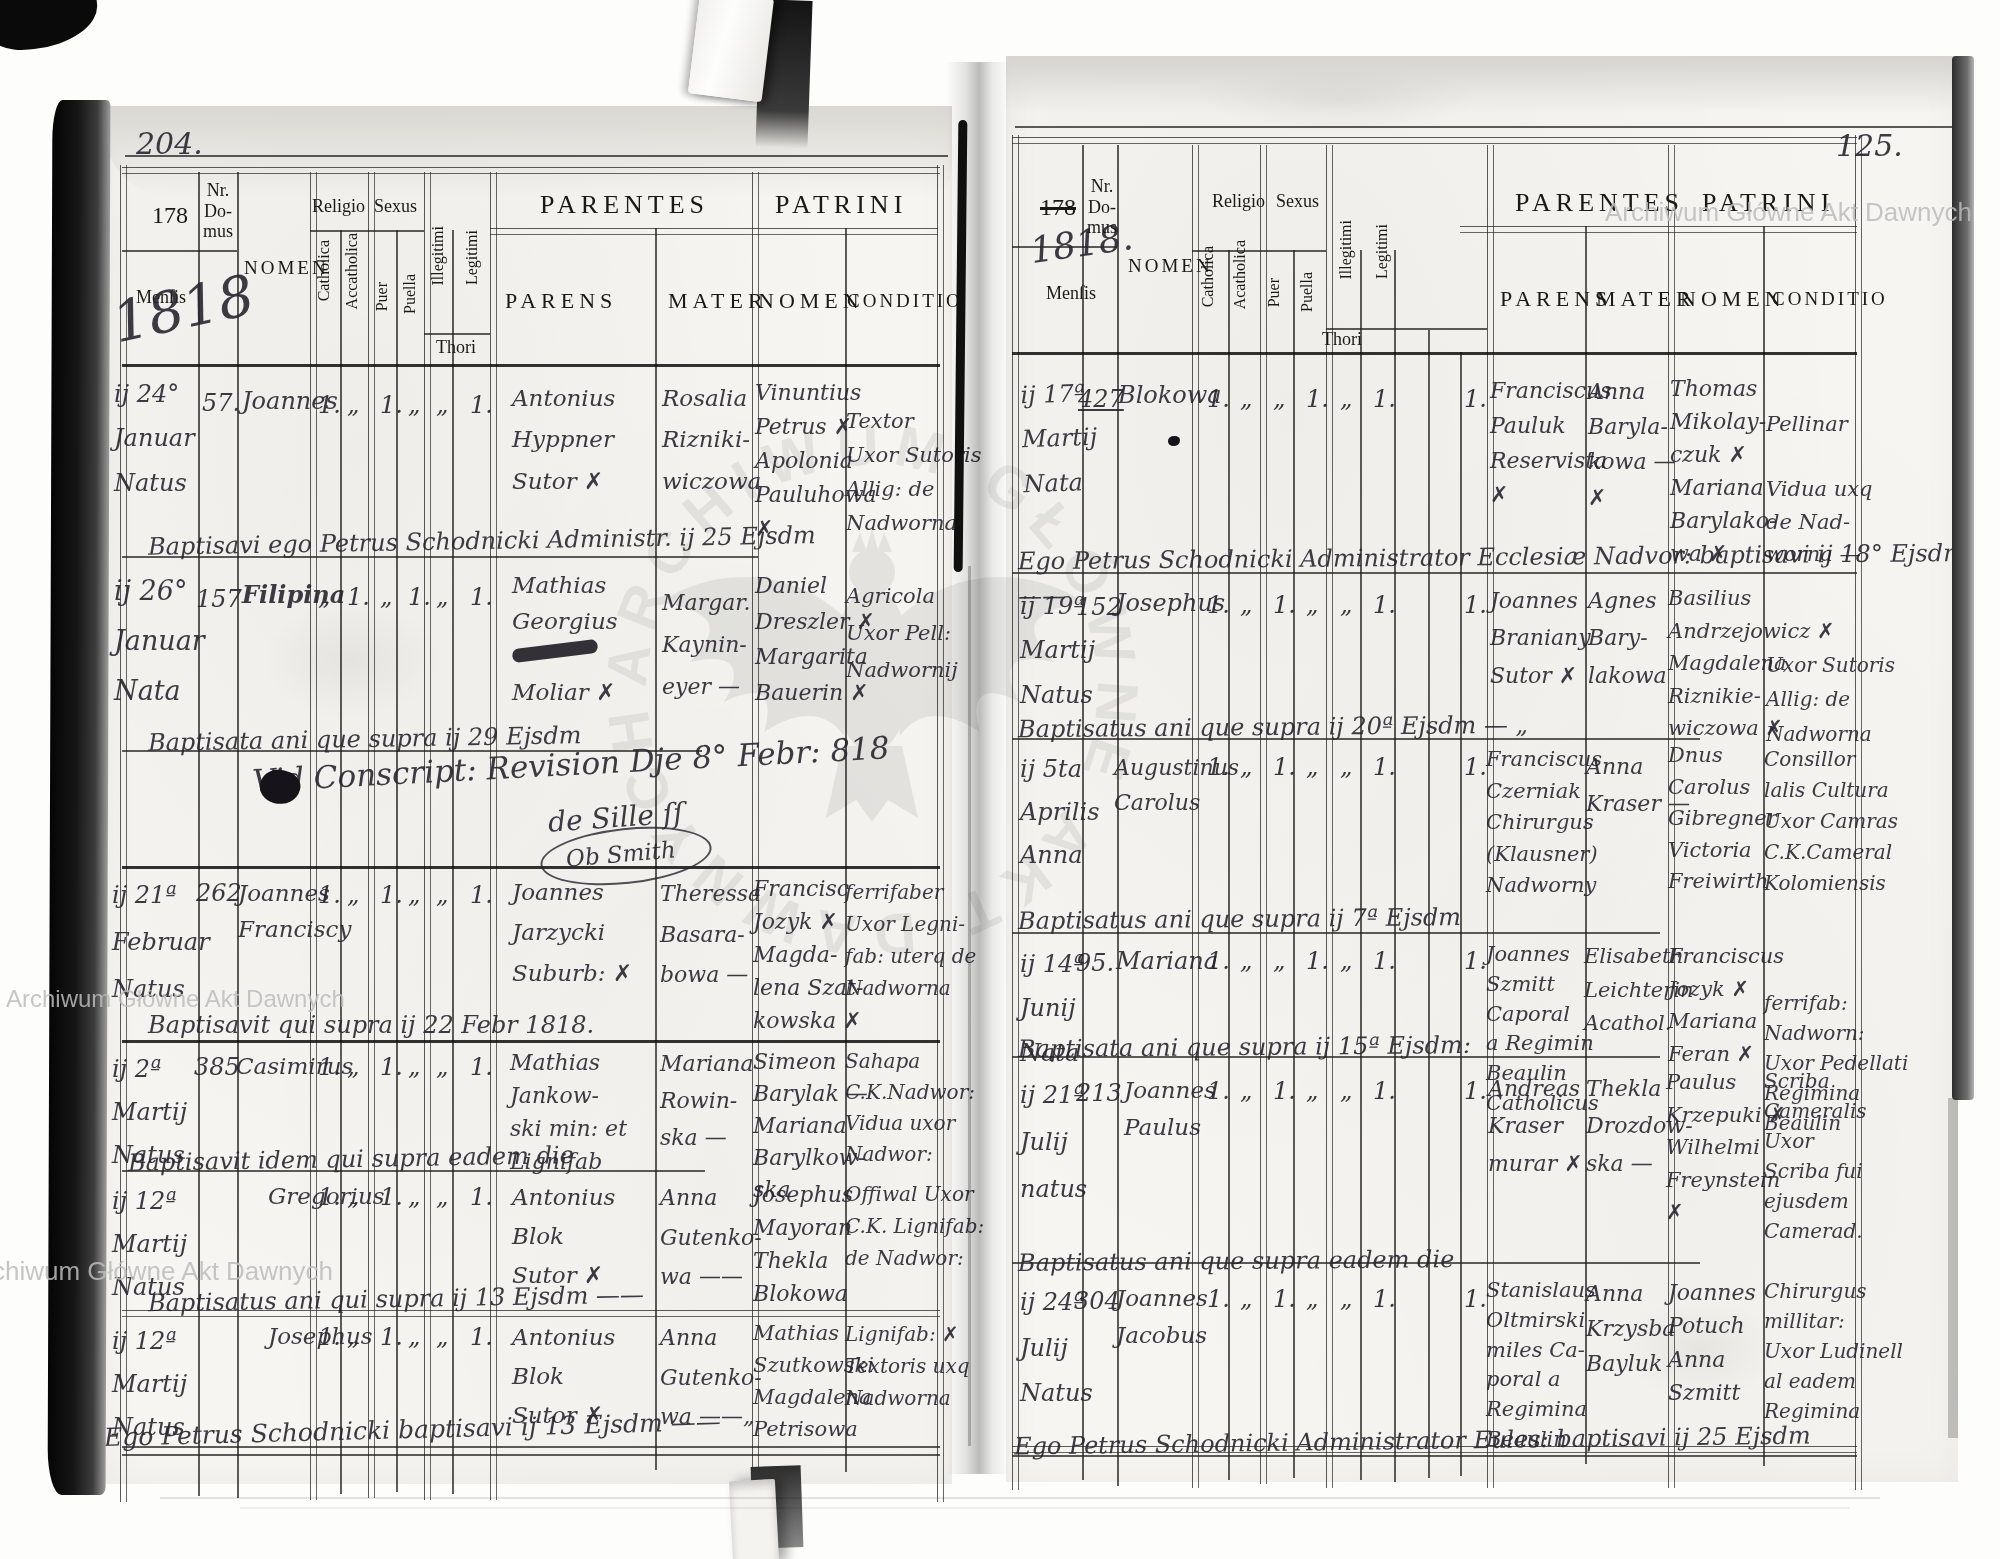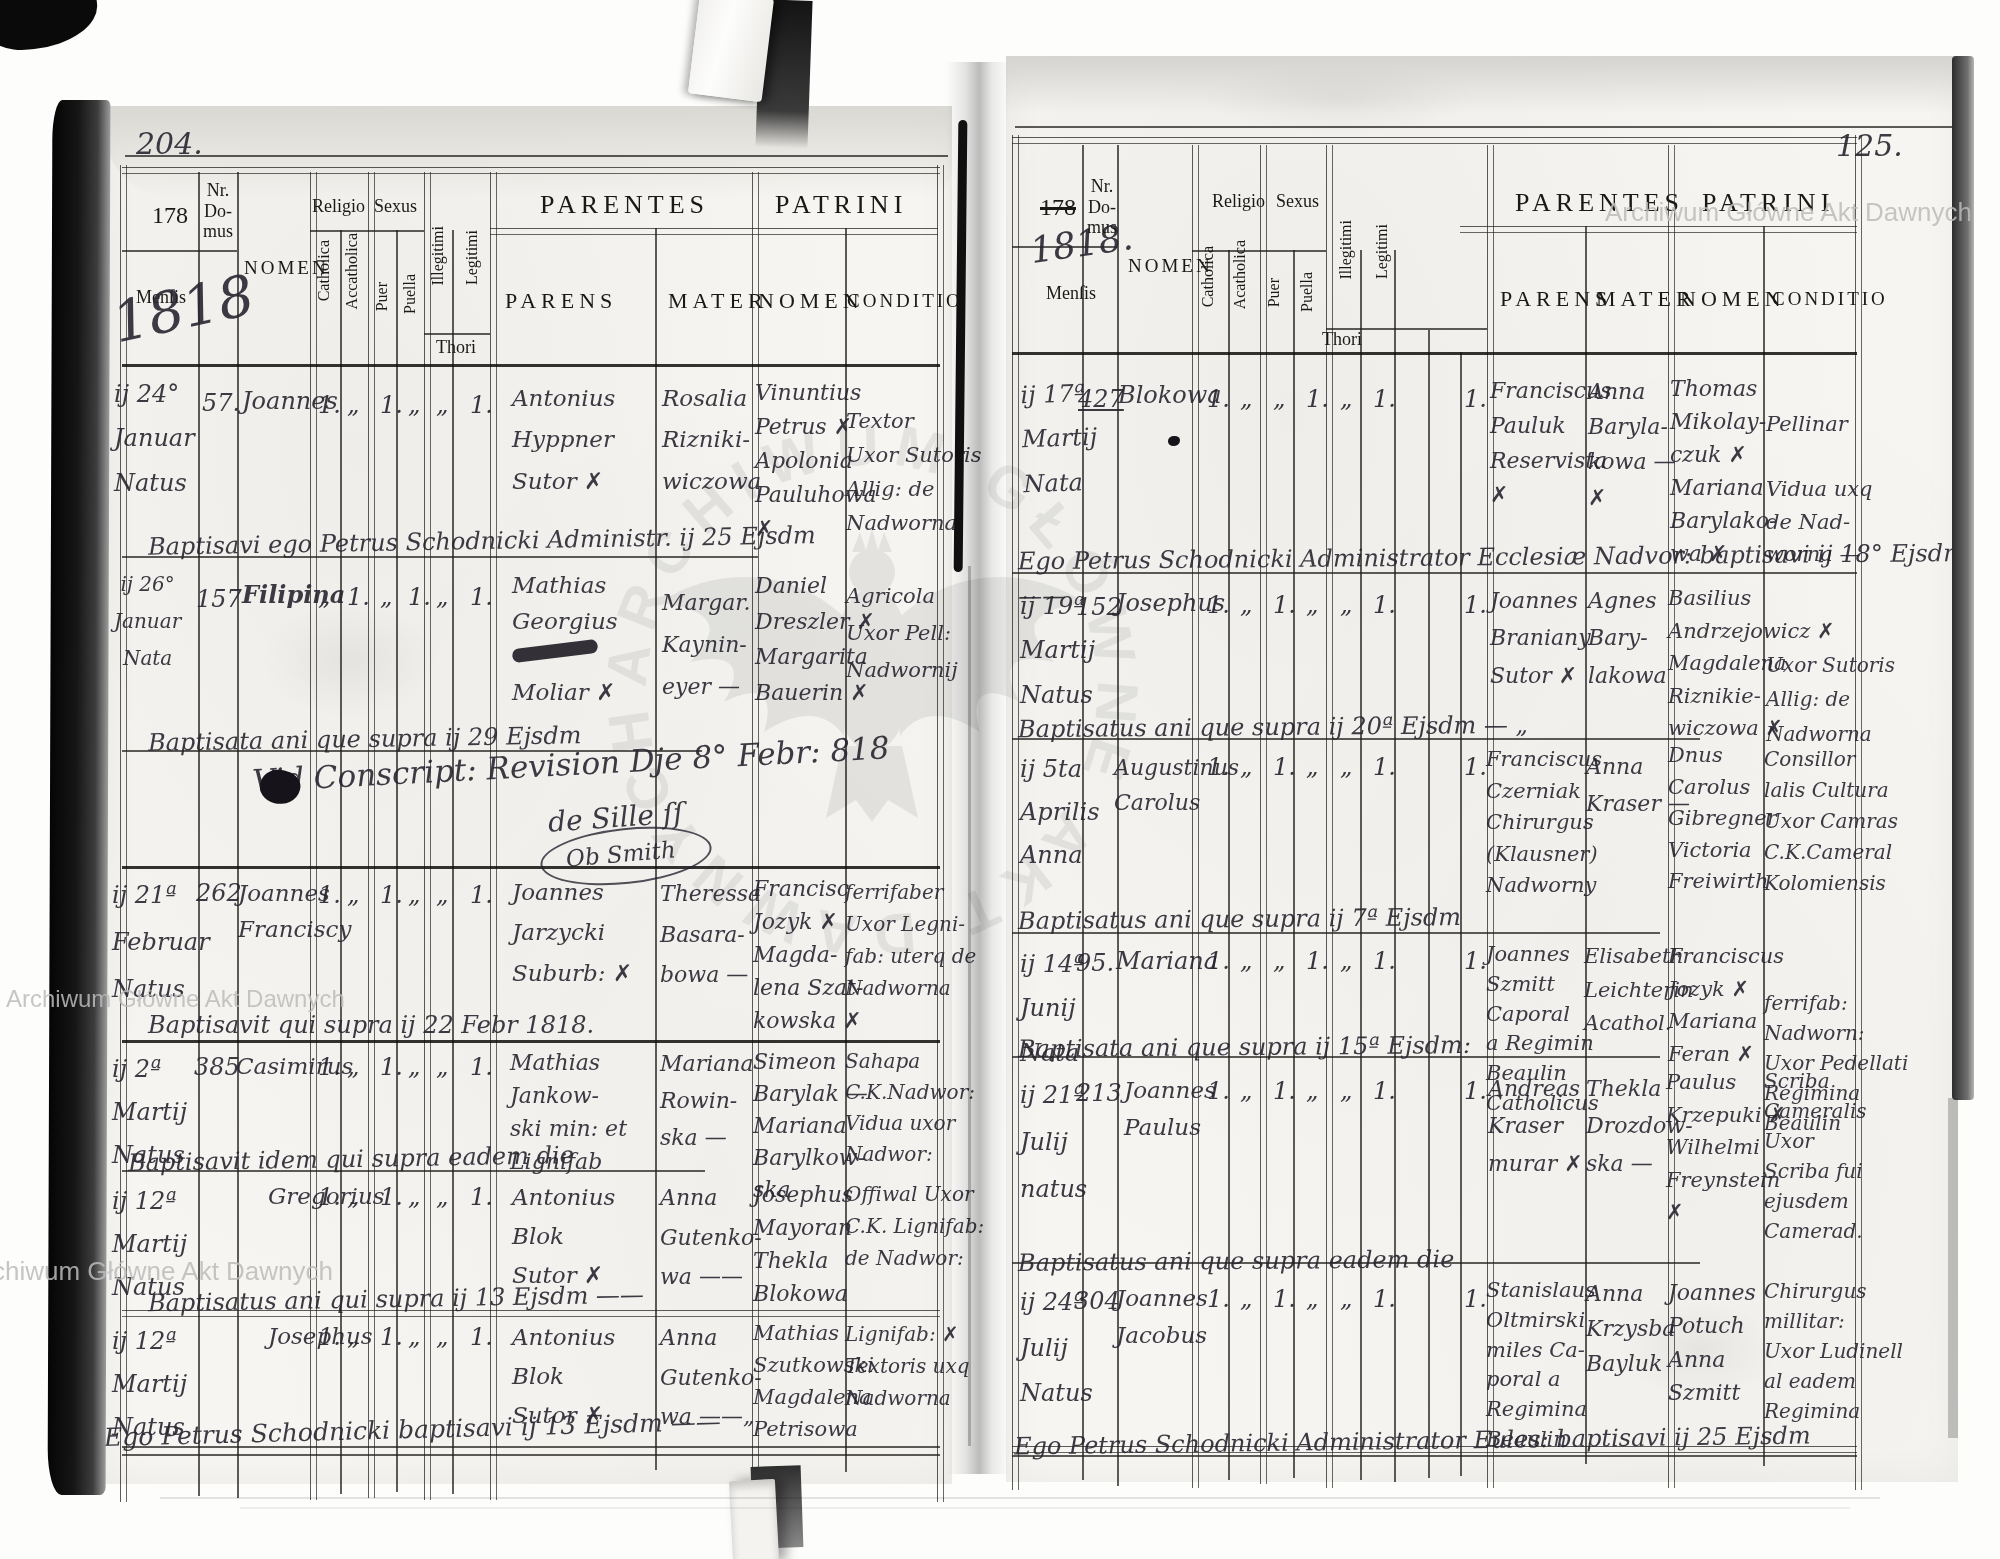--- a/index.html
+++ b/index.html
@@ -196,21 +196,21 @@
       <div class="t hw" style="left: 755px; top: 376px; font-size: 22px; line-height: 1.55;">Vinuntius
 Petrus ✗
 Apolonia
 Pauluhowa
 ✗</div>
       <div class="t hw" style="left: 846px; top: 404px; font-size: 21px; line-height: 1.62;">Textor
 Uxor Sutoris
 Allig: de
 Nadworna</div>
       <div class="t hw" style="left: 148px; top: 524px; font-size: 24px; transform: rotate(-1deg);">Baptisavi   ego Petrus Schodnicki Administr.   ij  25  Ejsdm</div>
-      <div class="t hw" style="left: 114px; top: 566px; font-size: 20px; line-height: 1.85; text-align: center;">ij 26°
+      <div class="t hw" style="left: 114px; top: 566px; font-size: 27px; line-height: 1.85;">ij 26°
 Januar
 Nata</div>
       <div class="t hw" style="left: 196px; top: 582px; font-size: 24px;">157</div>
       <div class="t hw" style="left: 242px; top: 578px; font-size: 24px; font-weight: bold;">Filipina</div>
       <div class="t hw" style="left: 512px; top: 568px; font-size: 23px; line-height: 1.55;">Mathias
 Georgius
 
 Moliar ✗</div>
       <div class="t hw" style="left: 662px; top: 582px; font-size: 22px; line-height: 1.9;">Margar.
 Kaynin-

